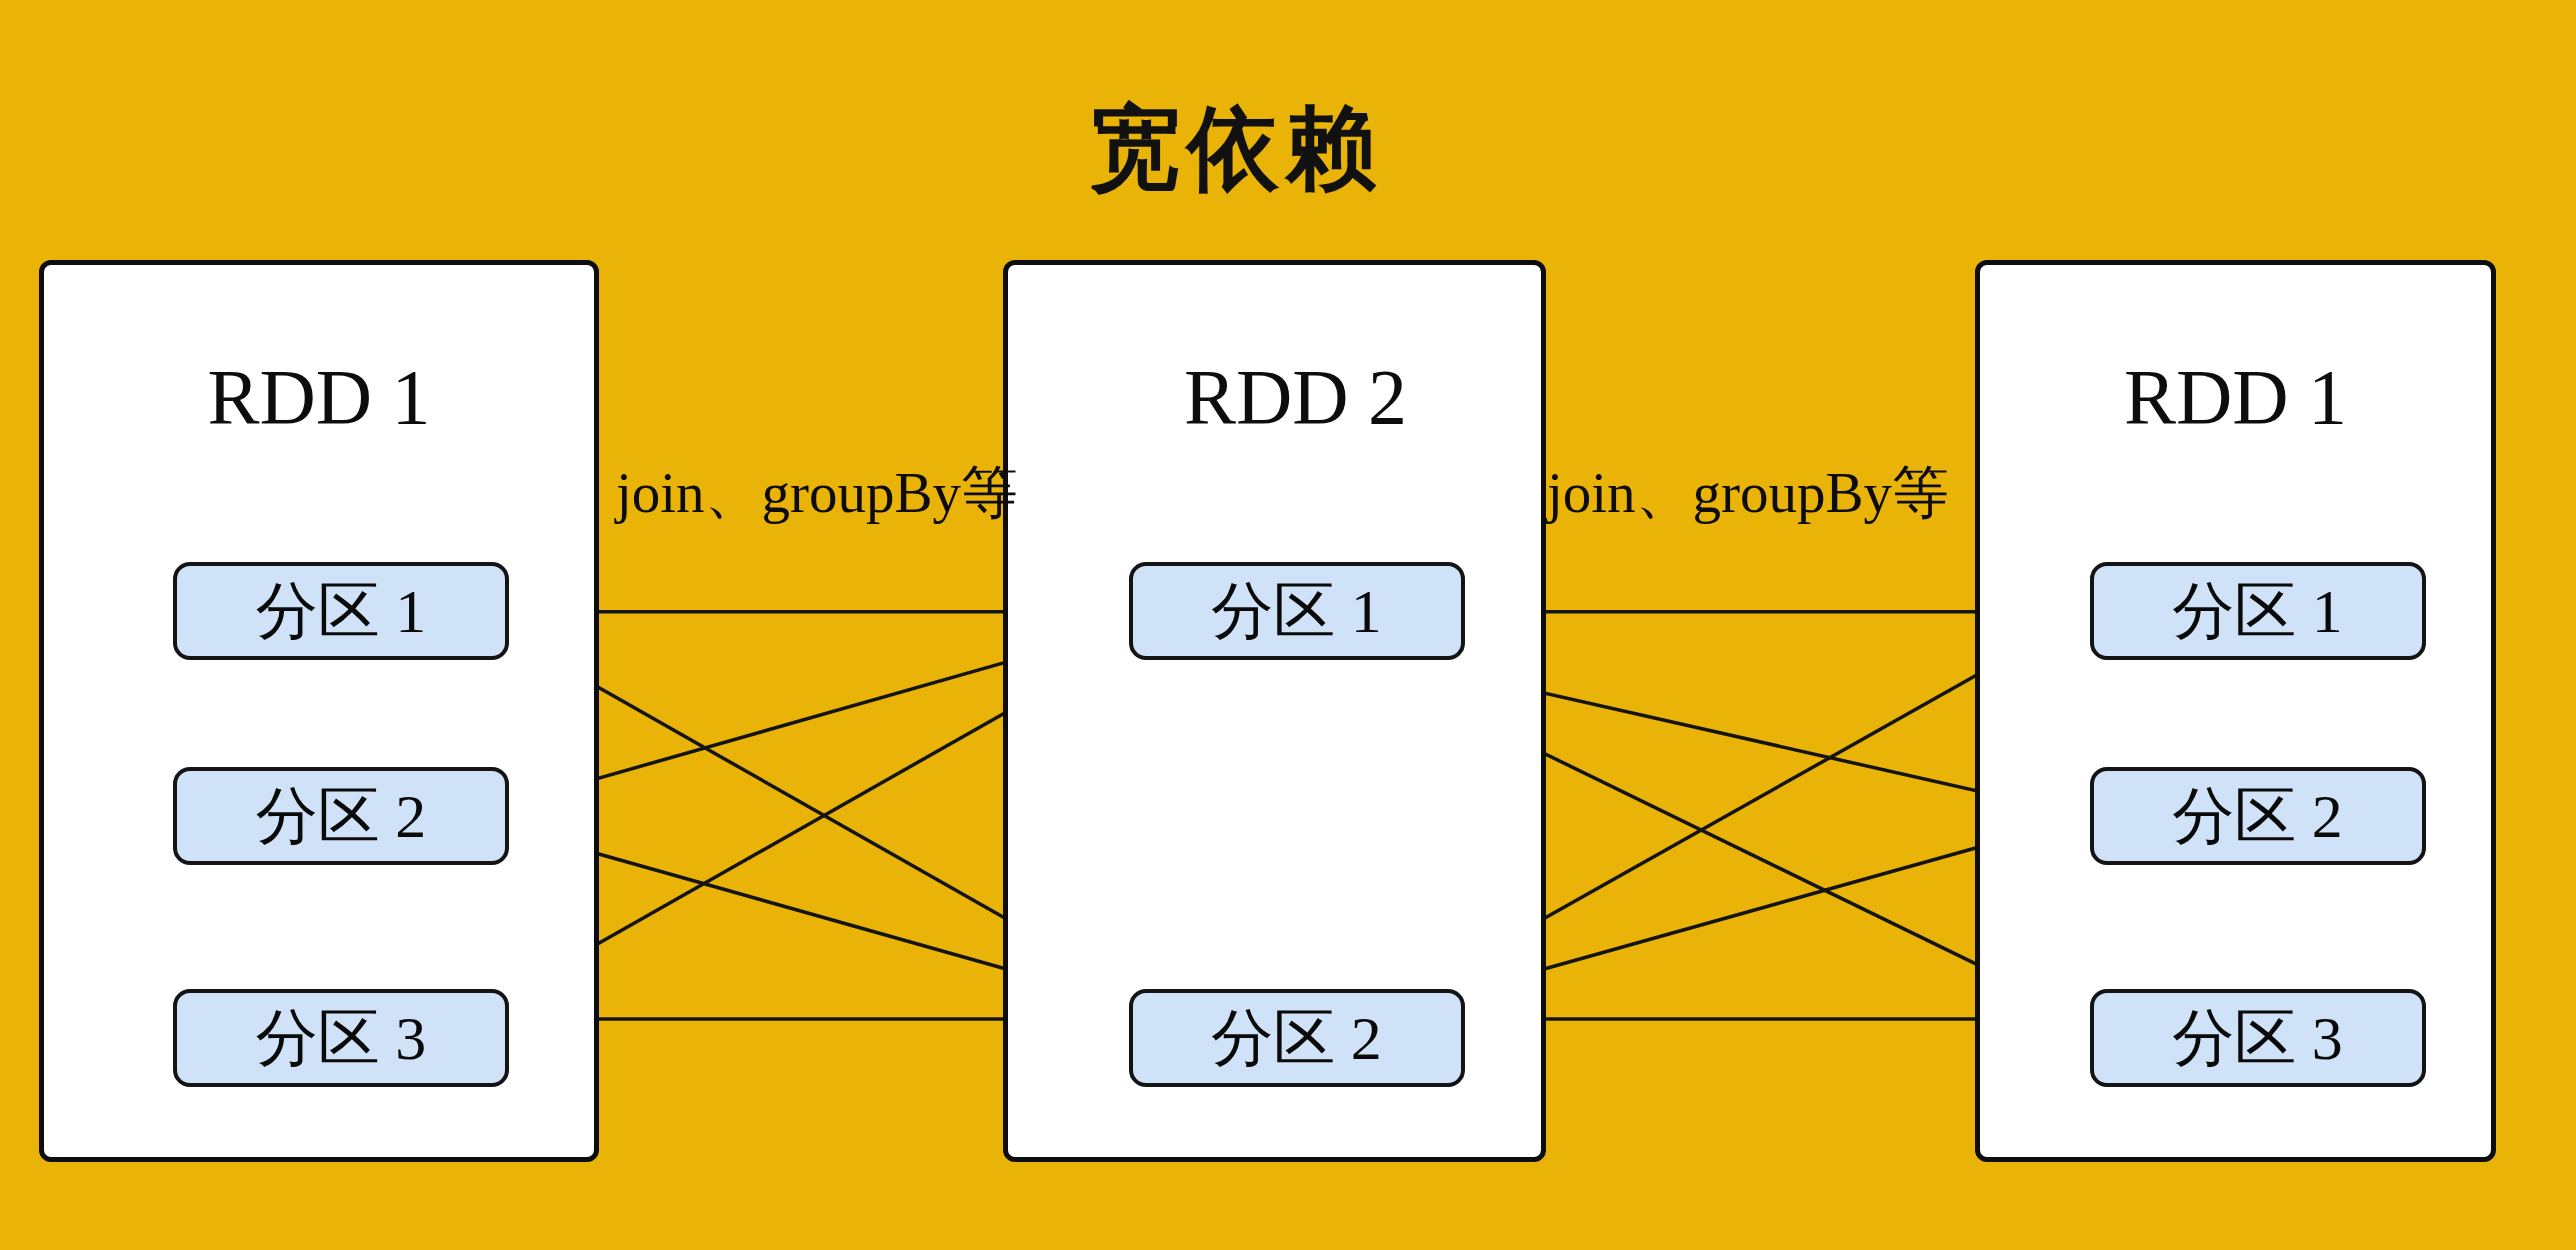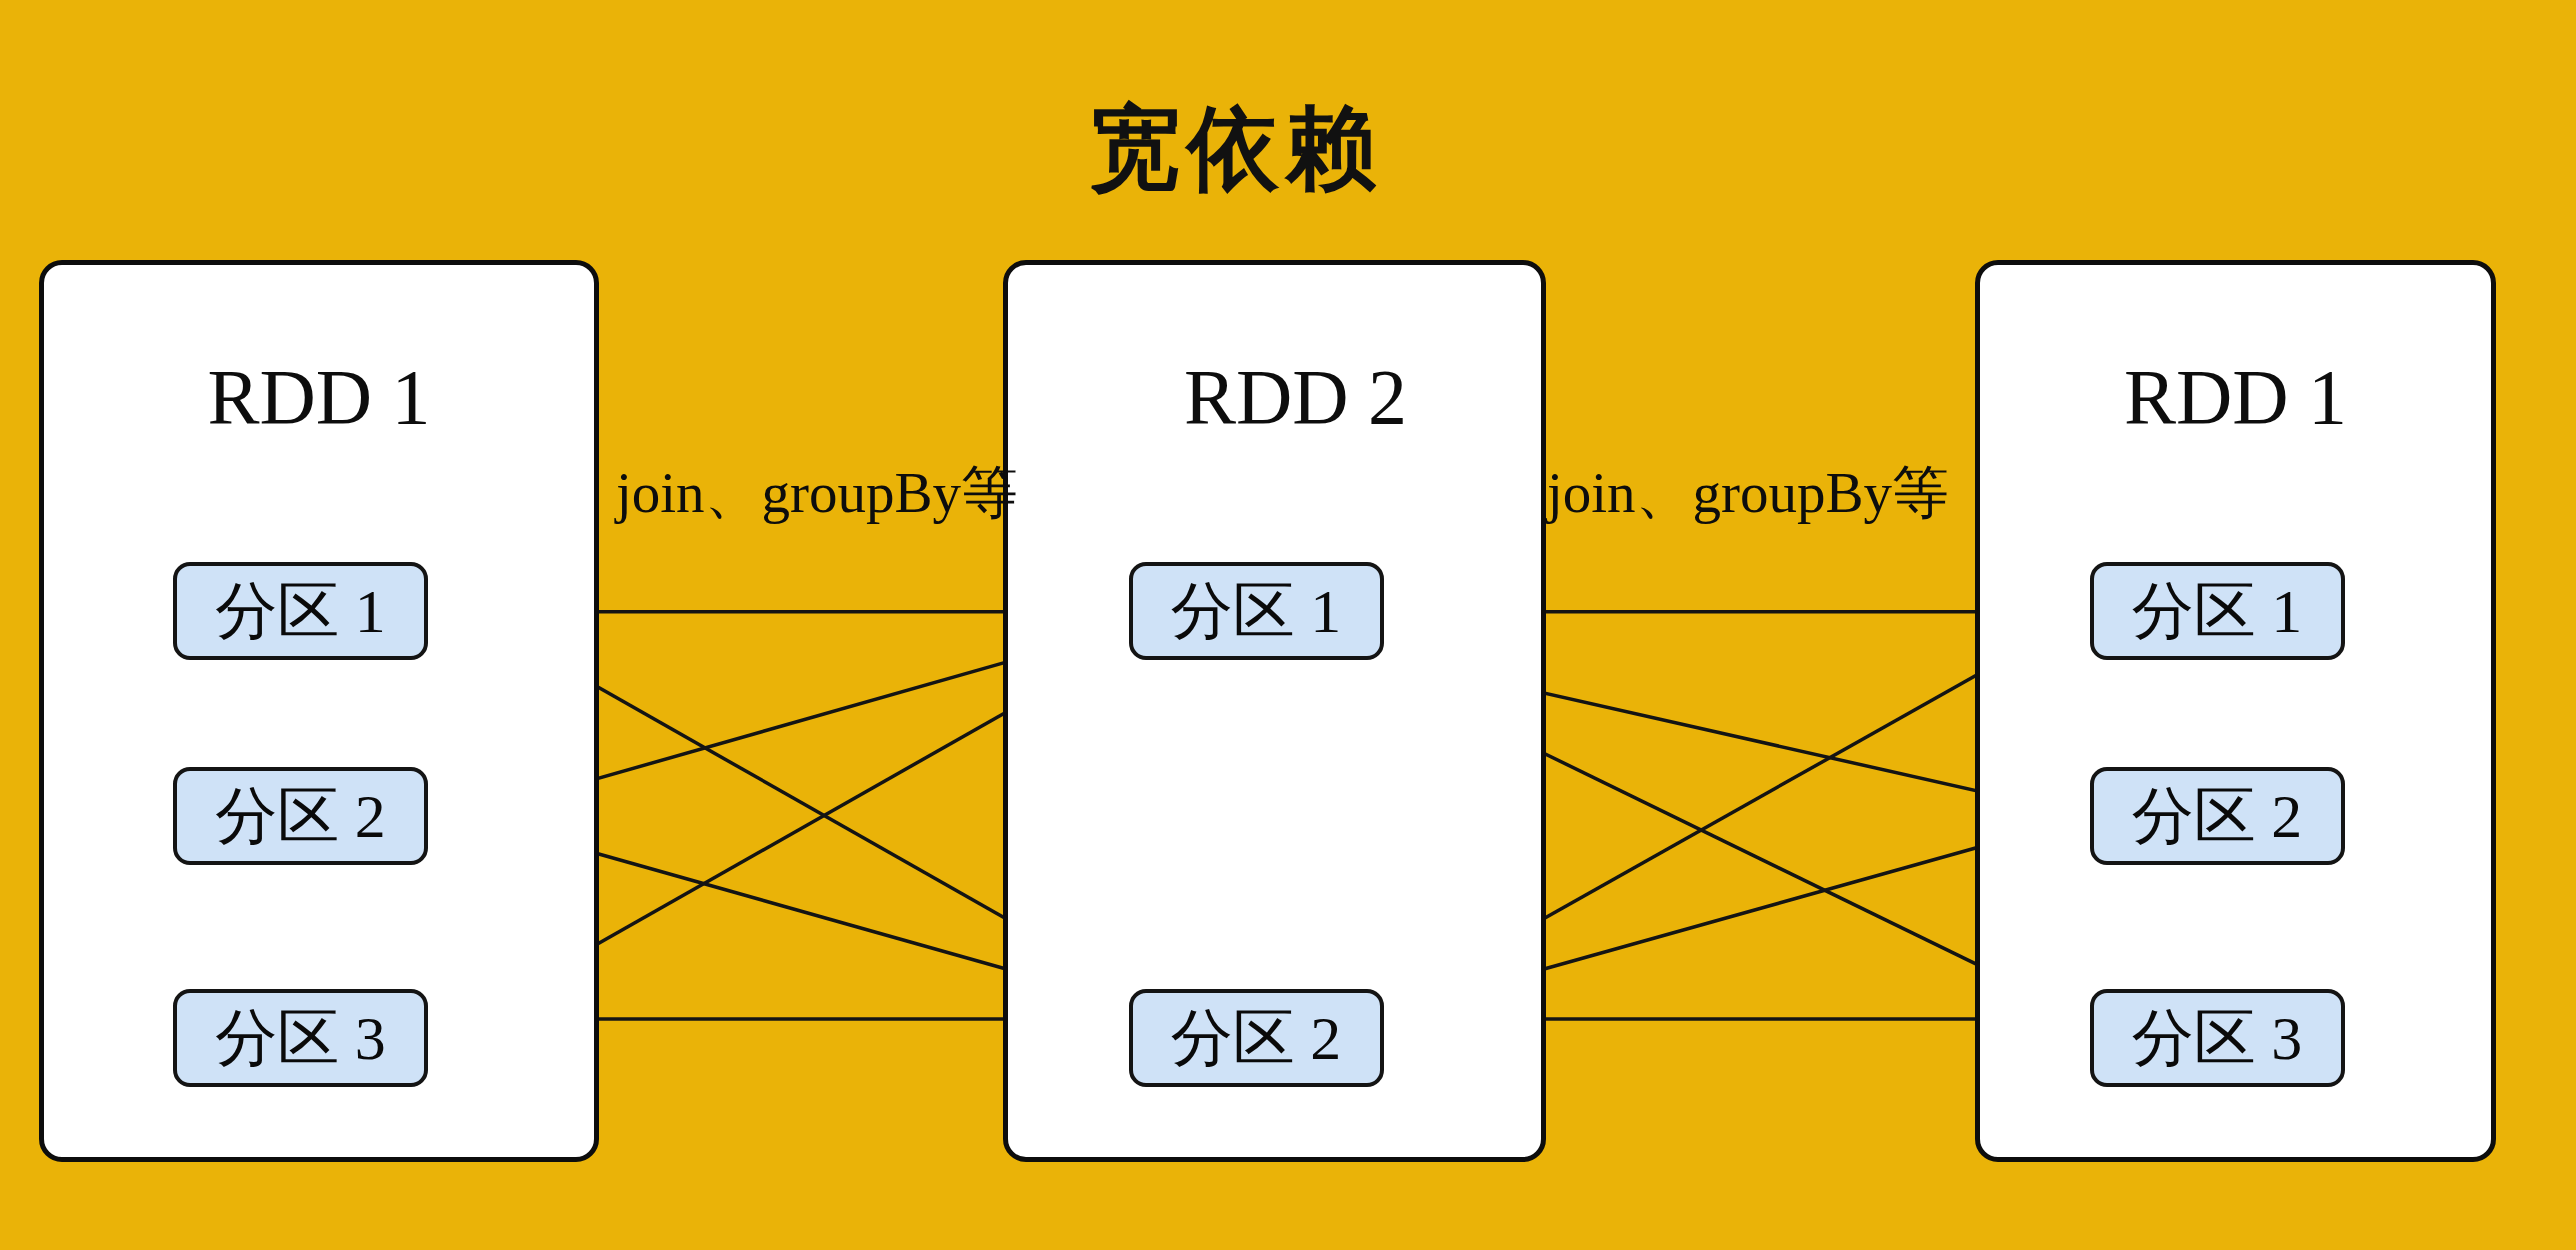--- a/index.html
+++ b/index.html
@@ -20,37 +20,37 @@
     white-space:nowrap;
   }
   .arrows-layer{
     position:absolute;left:0;top:0;width:2576px;height:1250px;
   }
   .rdd-box{
     position:absolute;
     top:260px;height:902px;
     background:#ffffff;
     border:5.4px solid #0d0d0d;
-    border-radius:23px;
+    border-radius:12px;
     box-sizing:border-box;
   }
   .box-left{left:39px;width:560px;}
   .box-middle{left:1003px;width:543px;}
   .box-right{left:1975px;width:521px;}
   .rdd-title{
     position:absolute;top:87px;left:0;right:0;
     text-align:center;
     font-size:78px;font-weight:400;
     color:#0d0d0d;
     white-space:nowrap;
   }
   .partition{
     position:absolute;
     left:calc(50% - 146px);
-    width:255px;height:98px;
+    width:336px;height:98px;
     box-sizing:border-box;
     background:#cfe2f7;
     border:4.7px solid #141414;
     border-radius:17px;
     display:flex;align-items:center;justify-content:center;
     font-size:62px;color:#0a0a0a;
     white-space:nowrap;
   }
   .row-0{top:297px;}
   .row-1{top:502px;}

